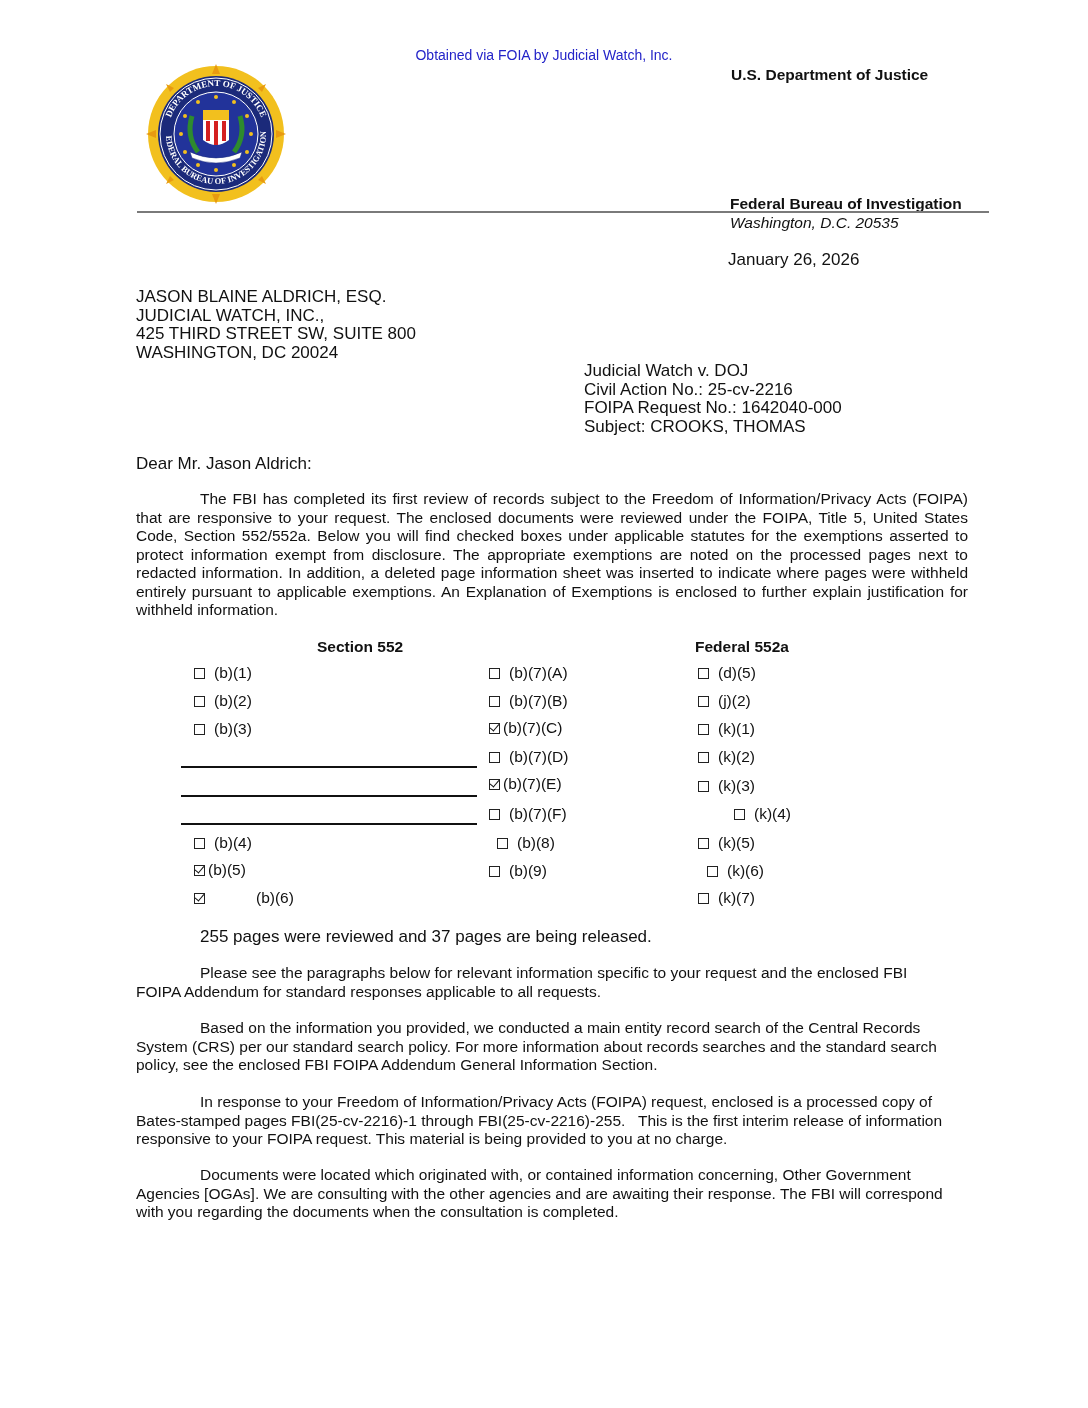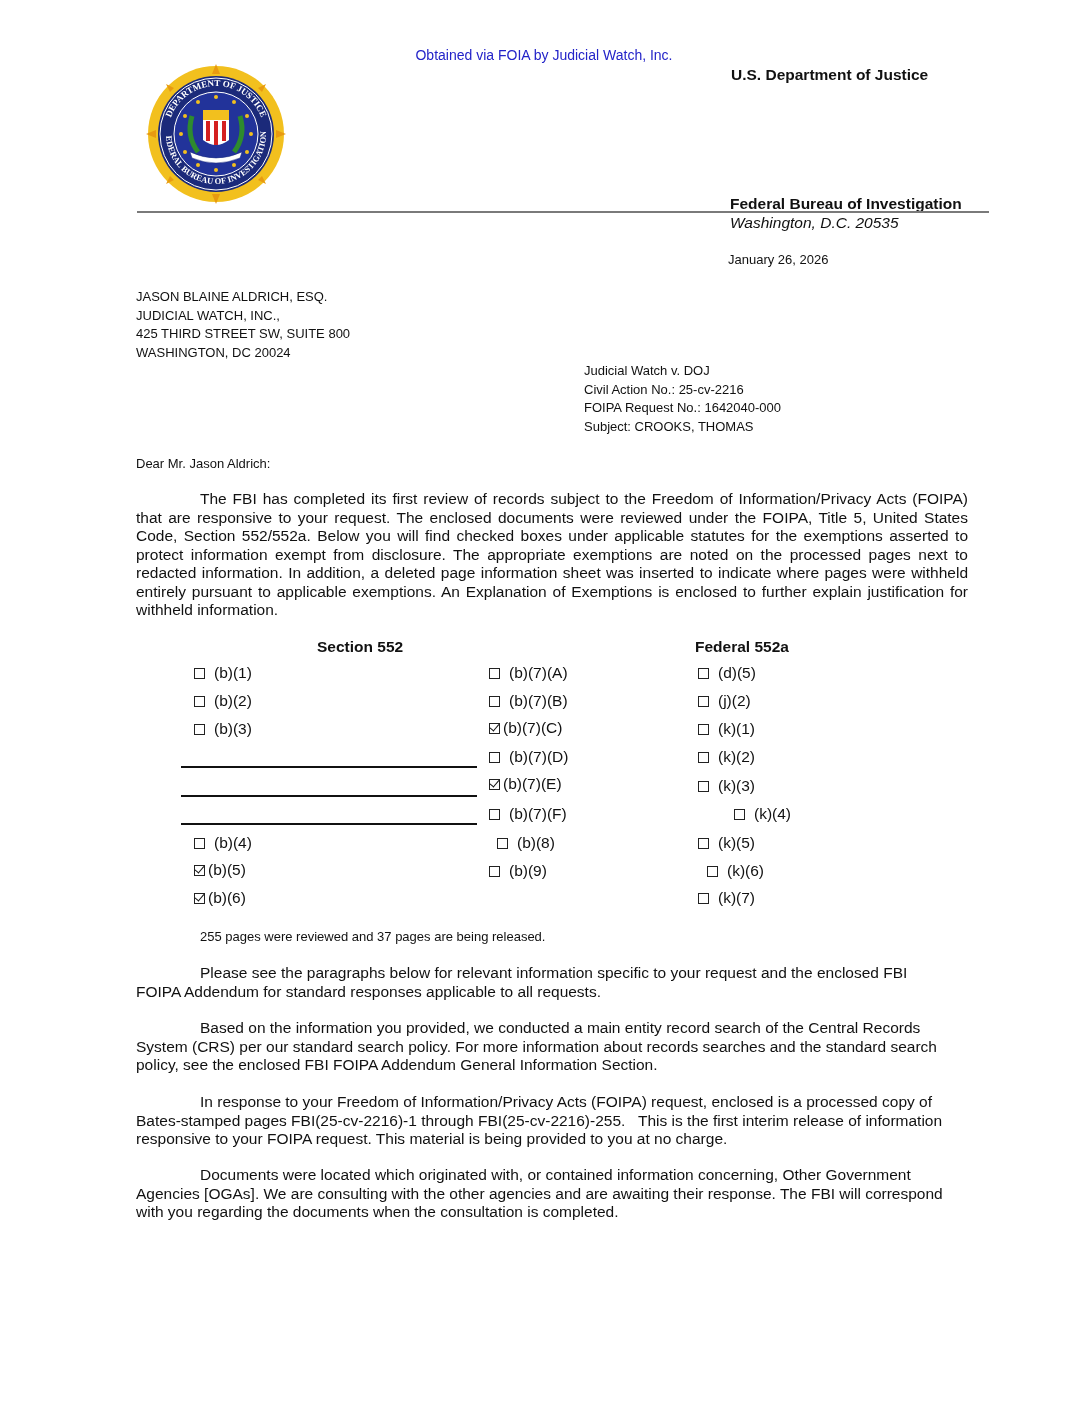--- a/index.html
+++ b/index.html
@@ -1,19 +1,19 @@
 <!DOCTYPE html>
 <html><head>
 <meta charset="utf-8">
 <style>
   html, body { margin:0; padding:0; background:#ffffff; }
   body { width:1088px; height:1408px; position:relative; overflow:hidden;
          font-family:"Liberation Sans", sans-serif; color:#111; }
   .abs { position:absolute; }
-  .t { font-size:13px; line-height:18.5px; white-space:nowrap; }
+  .t { font-size:17px; line-height:18.5px; white-space:nowrap; }
   .watermark { left:0; width:1088px; top:47px; text-align:center; color:#2323c8; font-size:14px; }
   .doj { left:731px; top:66px; font-weight:bold; font-size:15.5px; }
   .fbi { left:730px; top:195px; font-weight:bold; font-size:15.5px; }
   .city { left:730px; top:214px; font-style:italic; font-size:15.5px; }
   .rule { left:137px; top:211px; width:852px; height:2px; background:#7a7a7a; }
   .date { left:728px; top:251px; }
   .addr { left:136px; top:288px; }
   .addr div, .ref div { line-height:18.5px; }
   .ref { left:584px; top:362px; }
   .salut { left:136px; top:455px; }
@@ -129,21 +129,21 @@
 <div class="abs line" style="top:795px;"></div>
 <div class="abs line" style="top:823px;"></div>
 <div class="abs item" style="left:194px; top:834px;">
     <span class="box"></span>
     <span>(b)(4)</span>
   </div>
 <div class="abs item" style="left:194px; top:861px;">
     <span class="box checked"></span>
     <span>(b)(5)</span>
   </div>
-<div class="abs item" style="left:194px; top:889px;">
+<div class="abs item" style="left:194px; top:889px;gap:48px;">
     <span class="box checked"></span>
     <span>(b)(6)</span>
   </div>
 
 <div class="abs item" style="left:489px; top:664px;">
     <span class="box"></span>
     <span>(b)(7)(A)</span>
   </div>
 <div class="abs item" style="left:489px; top:692px;">
     <span class="box"></span>

